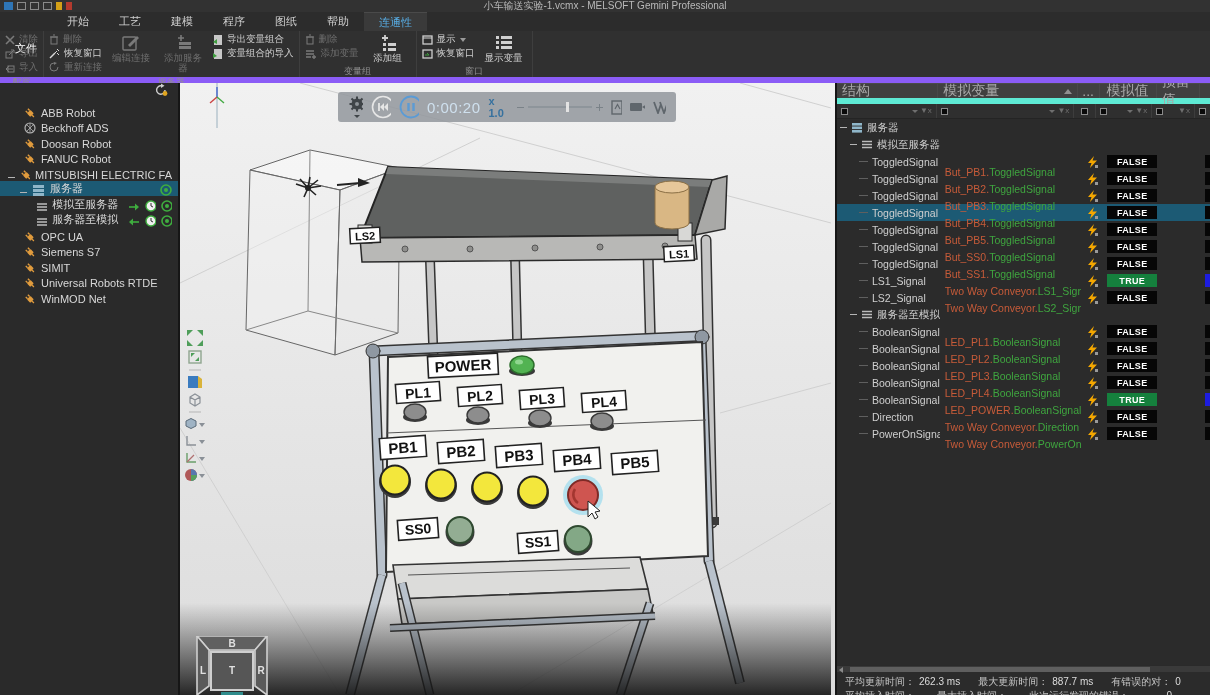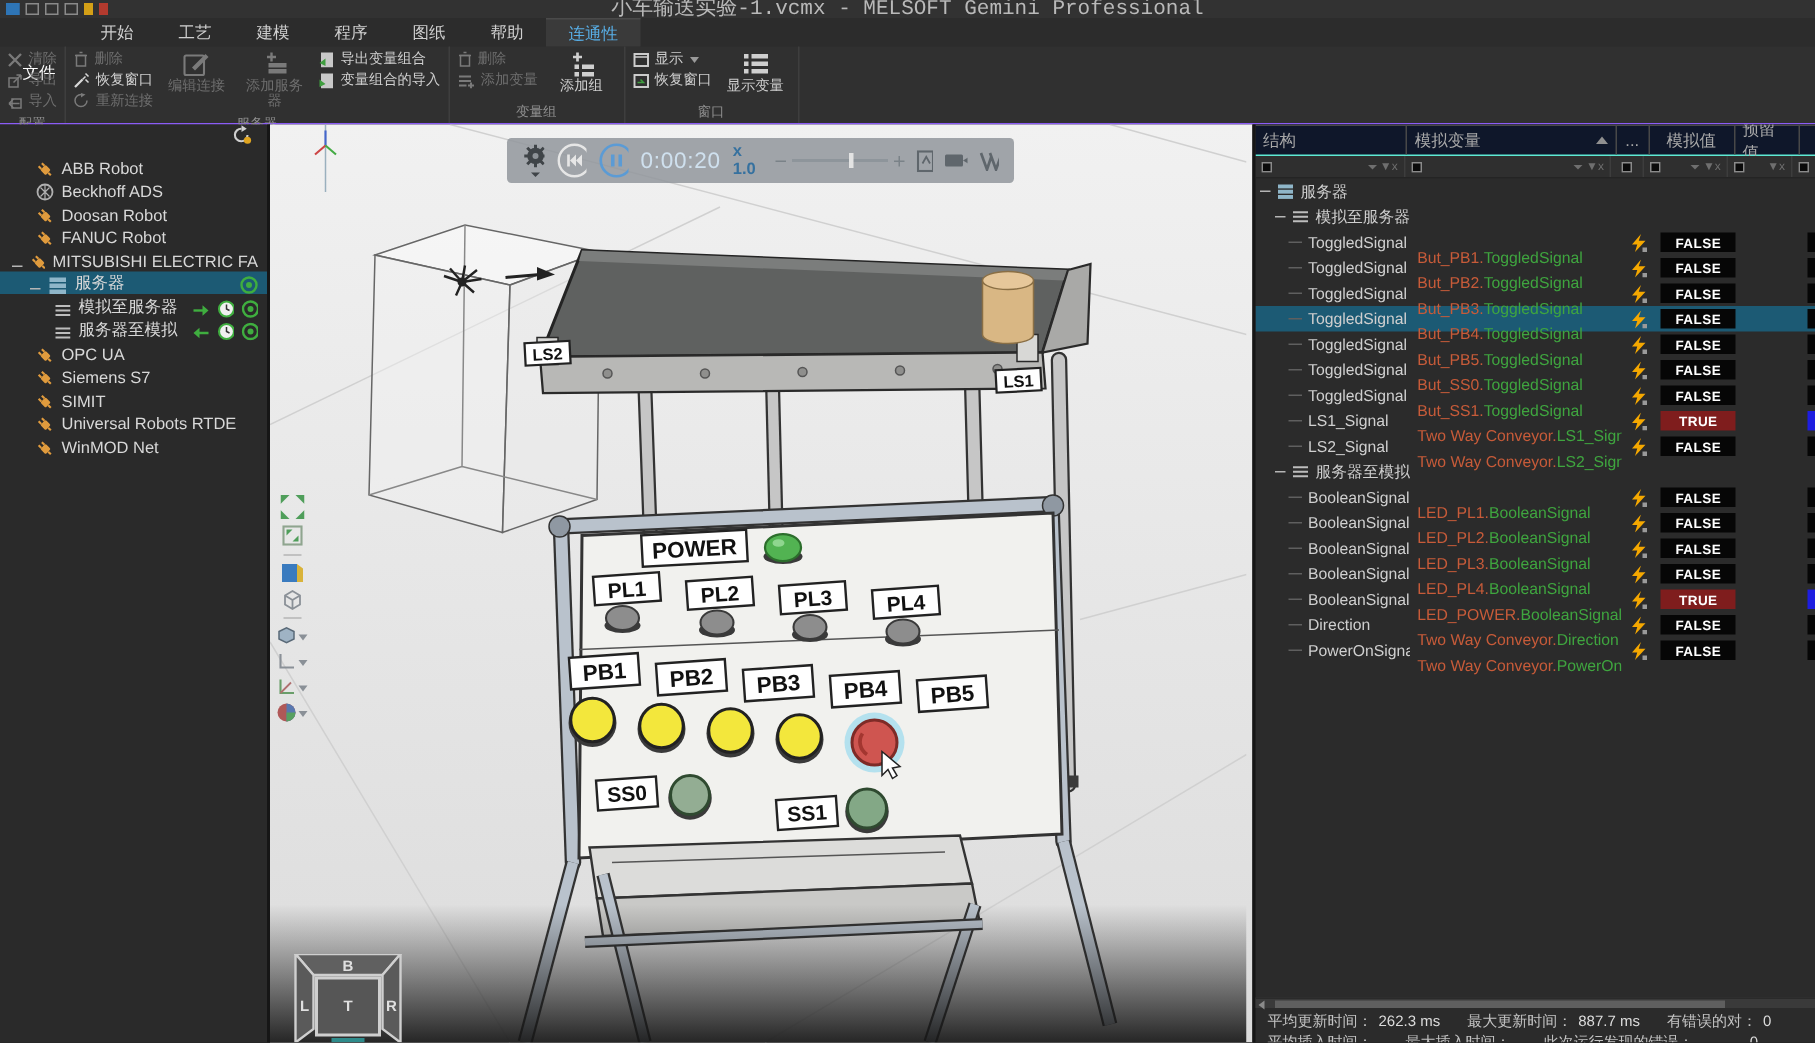--- a/index.html
+++ b/index.html
@@ -6,30 +6,30 @@
   html,body { width:1210px; height:695px; overflow:hidden; background:#262626;
     font-family:"Liberation Sans","DejaVu Sans",sans-serif; }
   .app { position:relative; width:1210px; height:695px; background:#2a2a2a; }
 
   
   .titlebar { height:12px; background:#323232; position:relative; display:flex; align-items:center; padding-left:4px; gap:4px; }
   .tb-ico { width:9px; height:8px; border:1px solid #8a8a8a; background:transparent; }
   .tb-ico.app-ico { background:#2e75b6; border-color:#2e75b6; }
   .tb-ico.warn { background:#d4a017; border-color:#d4a017; width:6px; }
   .tb-ico.red { background:#b33a2e; border-color:#b33a2e; width:6px; }
-  .tb-title { position:absolute; left:0; right:0; text-align:center; font-size:14px; color:#b9b9b9; line-height:12px;font-family:Liberation Mono, monospace; }
+  .tb-title { position:absolute; left:0; right:0; text-align:center; font-size:10px; color:#b9b9b9; line-height:12px; }
 
   
   .tabs { height:19px; background:#2c2c2c; display:flex; align-items:stretch; }
   .tab { padding:0 15px; font-size:11px; color:#cfcfcf; display:flex; align-items:center; cursor:default; }
   .tab.file { background:#1a6db3; color:#fff;margin-top:36px; }
   .tab.active { background:#3a3a3a; color:#58aee6; border-top:1px solid #4a4a4a; }
 
   
-  .ribbon { height:52px; background:#303030; border-bottom:1px solid #8b5cf6; display:flex; }
+  .ribbon { height:52px; background:#303030; border-bottom:6px solid #8b5cf6; display:flex; }
   .rgroup { display:flex; flex-direction:column; border-right:1px solid #3e3e3e; }
   .rg-body { flex:1; display:flex; align-items:flex-start; padding:2px 5px; gap:6px; }
   .rg-label { text-align:center; font-size:9px; color:#8e8e8e; padding-bottom:1px; }
   .rcol { display:flex; flex-direction:column; gap:1px; }
   .rb-sm { display:flex; align-items:center; gap:4px; height:13px; font-size:9.5px; color:#cfcfcf; white-space:nowrap; }
   .rb-sm.dim { color:#6e6e6e; }
   .rb-lg { width:46px; display:flex; flex-direction:column; align-items:center; gap:1px; font-size:9.5px; color:#cfcfcf; text-align:center; line-height:10px; padding-top:1px; }
   .rb-lg.dim { color:#6e6e6e; }
   .caret { width:0; height:0; border-left:3px solid transparent; border-right:3px solid transparent; border-top:4px solid #9a9a9a; display:inline-block; }
 
@@ -61,21 +61,21 @@
   .pb-minus,.pb-plus { width:7px; height:7px; position:relative; }
   .pb-minus::after,.pb-plus::after { content:""; position:absolute; left:0; top:3px; width:7px; height:1px; background:#7a8288; }
   .pb-plus::before { content:""; position:absolute; left:3px; top:0; width:1px; height:7px; background:#7a8288; }
   .side-toolbar { position:absolute; left:3px; top:247px; width:24px; display:flex; flex-direction:column; gap:3px; align-items:center; }
   .navcube { position:absolute; left:15px; bottom:0; }
 
   
   .right-panel { width:375px; background:#2b2b2b; border-left:2px solid #161616; display:flex; flex-direction:column; position:relative; }
   .rp-title { height:24px; padding:6px 8px 0; font-size:12px; color:#d2d2d2; }
   .grid { flex:1; overflow:hidden; display:flex; flex-direction:column; }
-  .thead { display:flex; height:21px; background:#0f172a; border-top:1px solid #4a4a4a; border-bottom:1px solid #5eead4; font-size:11px; color:#a8a8a8; }
+  .thead { display:flex; height:21px; background:#404040; border-top:1px solid #4a4a4a; border-bottom:6px solid #5eead4; font-size:14px; color:#a8a8a8; }
   .thead > div { display:flex; align-items:center; padding:0 5px; border-right:1px solid #484848; }
   .filters { display:flex; height:15px; background:#2f2f2f; border-bottom:1px solid #242424; }
   .filters > div { display:flex; align-items:center; gap:2px; padding:0 4px; border-right:1px solid #3d3d3d; }
   .fbox { width:7px; height:7px; border:1px solid #8a8a8a; background:#0a0a0a; flex:none; }
   .fcaret { width:0; height:0; border-left:3px solid transparent; border-right:3px solid transparent; border-top:3px solid #6f6f6f; }
   .ffun { font-size:8px; color:#6f6f6f; line-height:8px; }
   .c-structure { width:103px; }
   .c-var { width:142px; }
   .c-flash { width:22px; justify-content:center; }
   .c-val { width:58px; justify-content:center; }
@@ -87,21 +87,21 @@
   .trow.sel { background:#1c5a74; }
   .trow > div { display:flex; align-items:center; height:100%; }
   .trow .c-structure { padding-left:3px; gap:4px; overflow:hidden; white-space:nowrap; }
   .trow .c-var { padding-left:5px; overflow:hidden; white-space:nowrap;margin-top:21px; }
   .trow .c-flash { justify-content:center; }
   .trow .c-val { justify-content:center; }
   .twig { width:9px; height:1px; background:#5f5f5f; flex:none; }
   .obj { color:#c75b39; }
   .prop { color:#3fa53f; }
   .valbox { width:50px; height:13px; background:#060606; color:#fff; font-size:9px; font-weight:bold; display:flex; align-items:center; justify-content:center; letter-spacing:.3px; }
-  .valbox.true { background:#7f1d1d; }
+  .valbox.true { background:#15803d; }
   .sliver { width:5px; height:13px; background:#060606; margin-left:auto; }
   .sliver.true { background:#1d1de0; }
   .hscroll { height:7px; background:#3a3a3a; position:relative; border-top:1px solid #2a2a2a; }
   .hthumb { position:absolute; left:13px; top:1px; width:300px; height:5px; background:#5f5f5f; }
   .harrow { position:absolute; left:2px; top:1px; width:0; height:0; border-top:3px solid transparent; border-bottom:3px solid transparent; border-right:4px solid #8a8a8a; }
   .rp-status { height:23px; overflow:hidden; padding:3px 8px 0; font-size:10px; color:#c3c3c3; line-height:14px; }
   .st-row { display:flex; gap:4px; white-space:nowrap; }
   .st-row .v { color:#dcdcdc; margin-right:14px; }
   .st-row .v.num { margin-left:auto; margin-right:30px; }
   svg text { font-family:"Liberation Sans","DejaVu Sans",sans-serif; }

